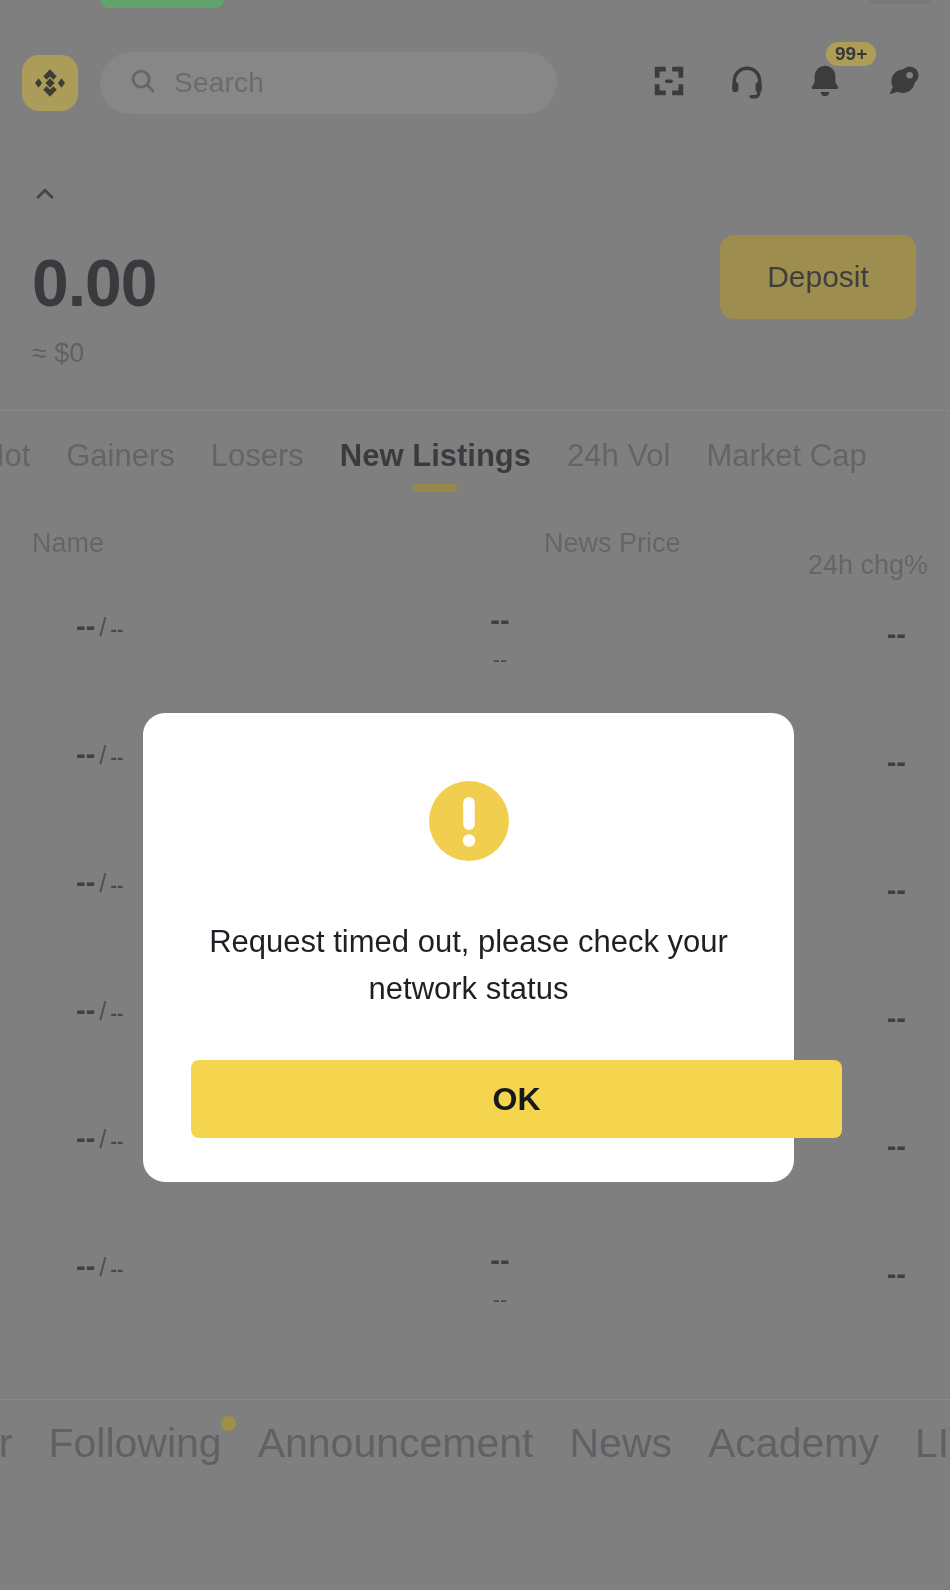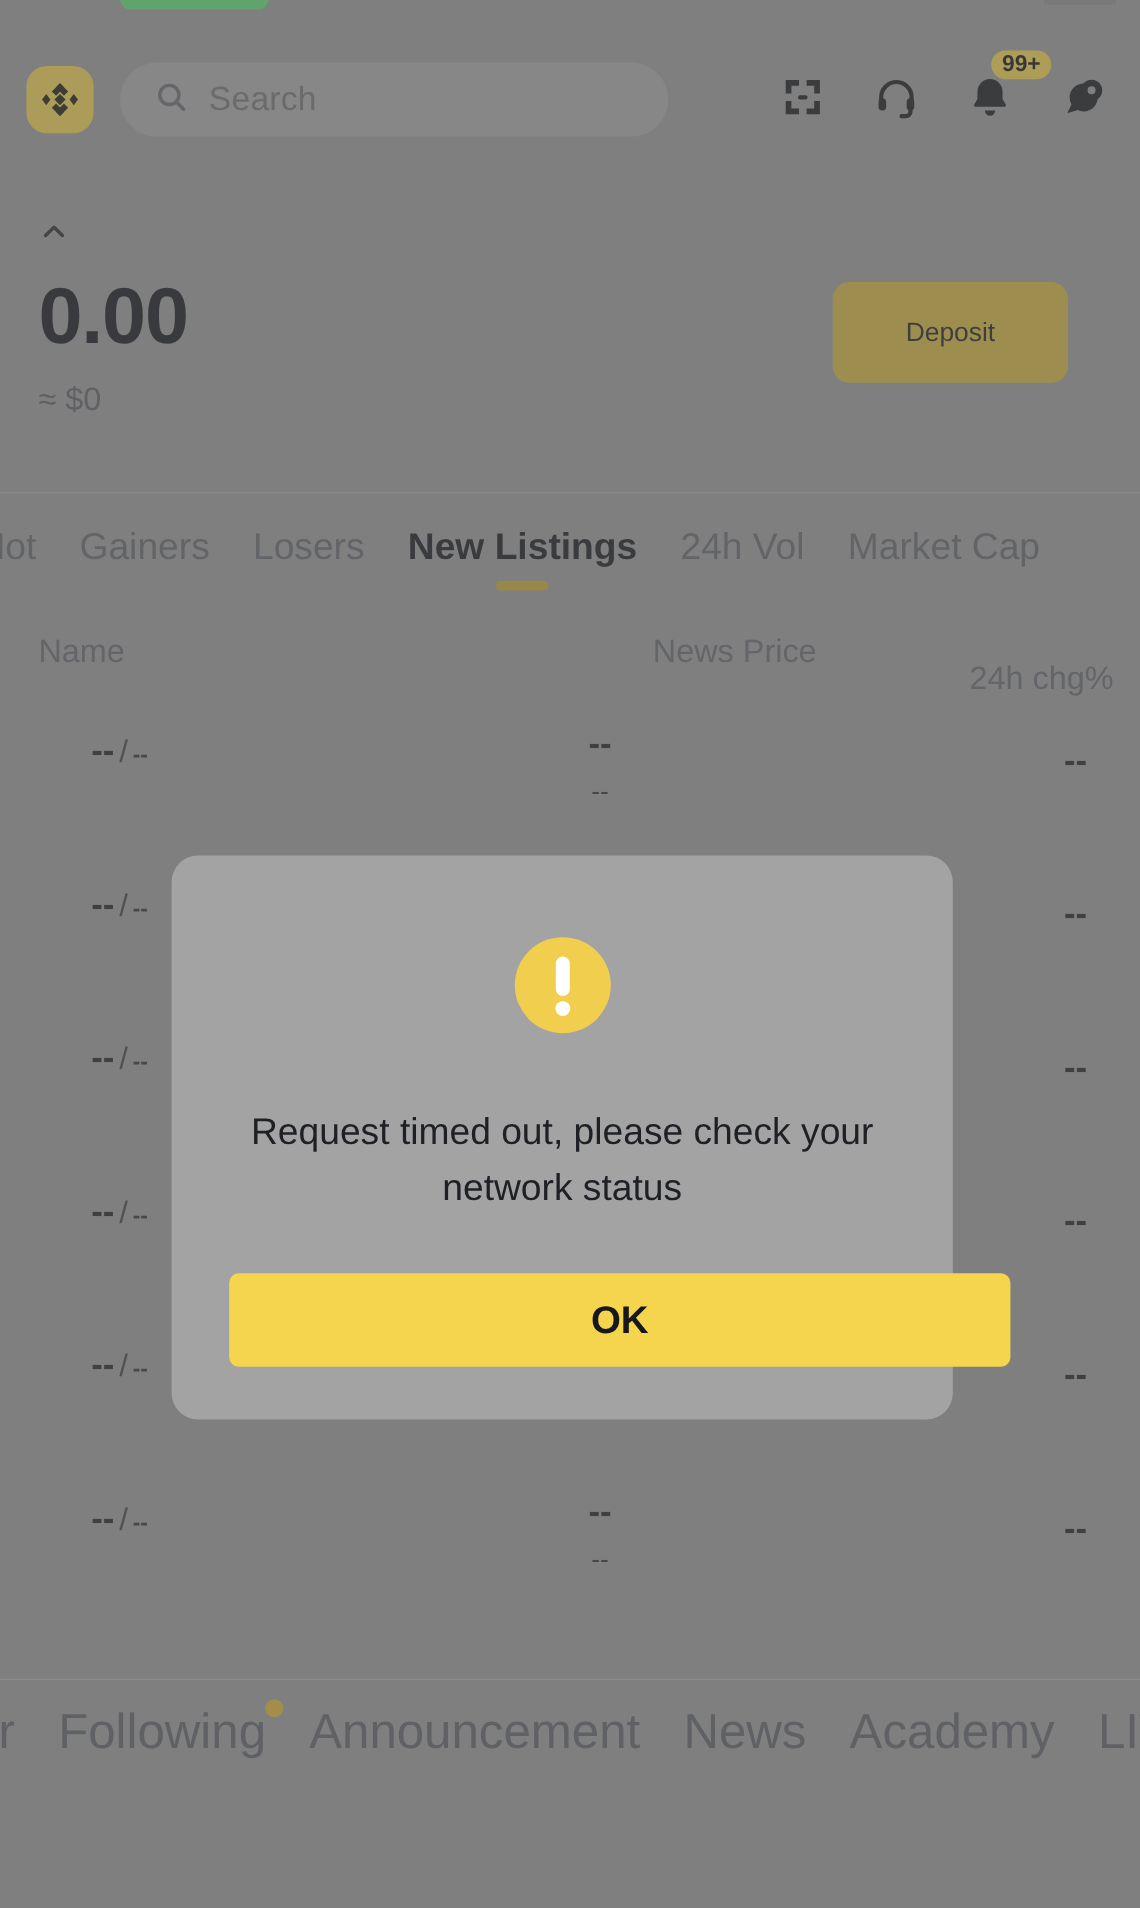--- a/index.html
+++ b/index.html
@@ -120,36 +120,36 @@
     gap: 10px;
     font-size: 30px;
     color: #26282c;
     margin-top: 18px;
   }
   .balance-value {
     font-size: 66px;
     font-weight: 700;
     color: #14161a;
     letter-spacing: -1px;
-    margin-top: 16px;
+    margin-top: 36px;
     line-height: 1;
   }
   .balance-approx {
     font-size: 27px;
     color: #55585d;
     margin-top: 22px;
   }
   .deposit-btn {
     position: absolute;
-    right: 60px; top: 73px;
+    right: 34px; top: 73px;
     width: 196px; height: 84px;
     border-radius: 14px;
     background: #bfa63b;
     color: #1d1d1d;
-    font-size: 22px;
+    font-size: 30px;
     display: flex;
     align-items: center;
     justify-content: center;
     border: none;
     font-family: inherit;
   }
 
   
   .divider {
     position: absolute;
@@ -294,21 +294,21 @@
     background: rgba(110,110,110,0.42);
     pointer-events: none;
   }
 
   
   .modal {
     position: absolute;
     left: 143px;
     top: 713px;
     width: 651px;
-    background: #a3a3a3;
+    background: #ffffff;
     border-radius: 22px;
     box-sizing: border-box;
     padding: 60px 48px 44px;
     text-align: center;
   }
   .warn-icon {
     margin: 0 auto;
     display: block;
   }
   .modal-msg {

